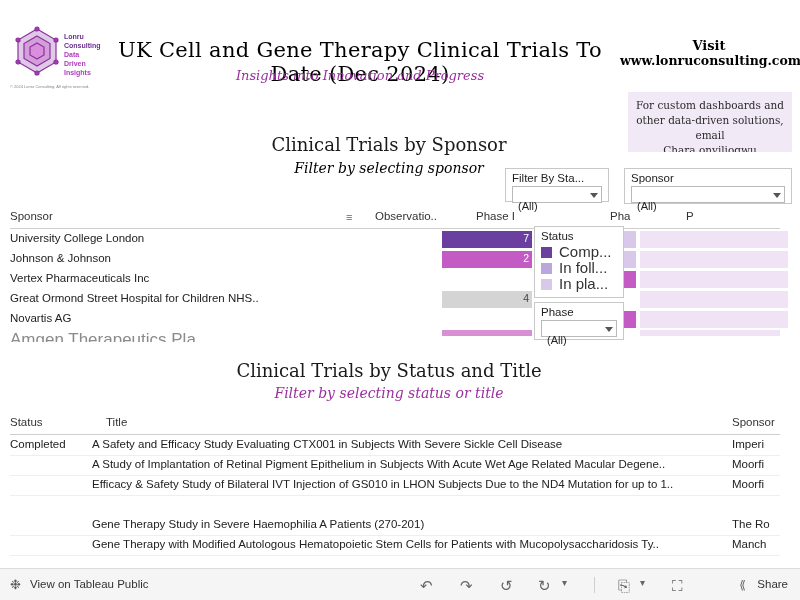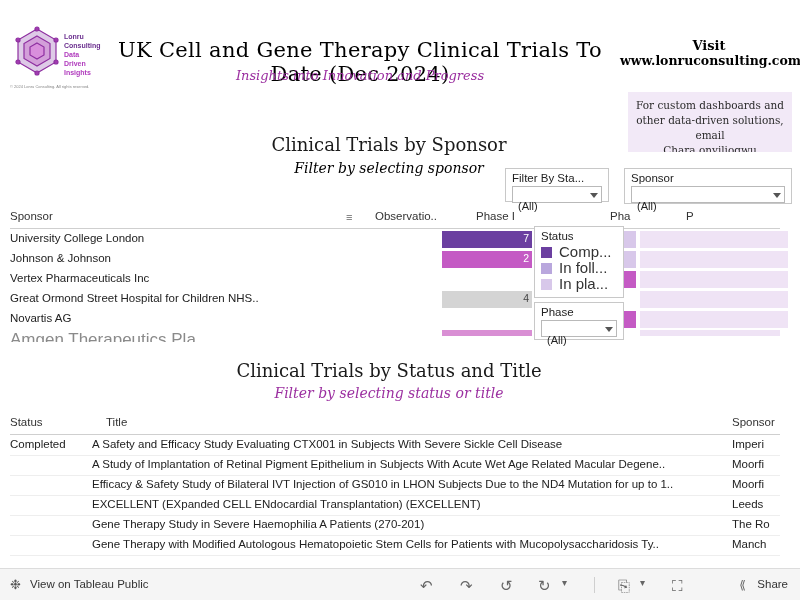--- a/index.html
+++ b/index.html
@@ -503,25 +503,20 @@
   <div class="trow" style="top:455px">
     <span class="c-status"></span>
     <span class="c-title">A Study of Implantation of Retinal Pigment Epithelium in Subjects With Acute Wet Age Related Macular Degene..</span>
     <span class="c-inst">Moorfi</span>
   </div>
   <div class="trow" style="top:475px">
     <span class="c-status"></span>
     <span class="c-title">Efficacy &amp; Safety Study of Bilateral IVT Injection of GS010 in LHON Subjects Due to the ND4 Mutation for up to 1..</span>
     <span class="c-inst">Moorfi</span>
   </div>
-  <div class="trow" style="top:495px">
-    <span class="c-status"></span>
-    <span class="c-title">EXCELLENT (EXpanded CELL ENdocardial Transplantation) (EXCELLENT)</span>
-    <span class="c-inst">Leeds</span>
-  </div>
   <div class="trow" style="top:515px">
     <span class="c-status"></span>
     <span class="c-title">Gene Therapy Study in Severe Haemophilia A Patients (270-201)</span>
     <span class="c-inst">The Ro</span>
   </div>
   <div class="trow" style="top:535px">
     <span class="c-status"></span>
     <span class="c-title">Gene Therapy with Modified Autologous Hematopoietic Stem Cells for Patients with Mucopolysaccharidosis Ty..</span>
     <span class="c-inst">Manch</span>
   </div>

